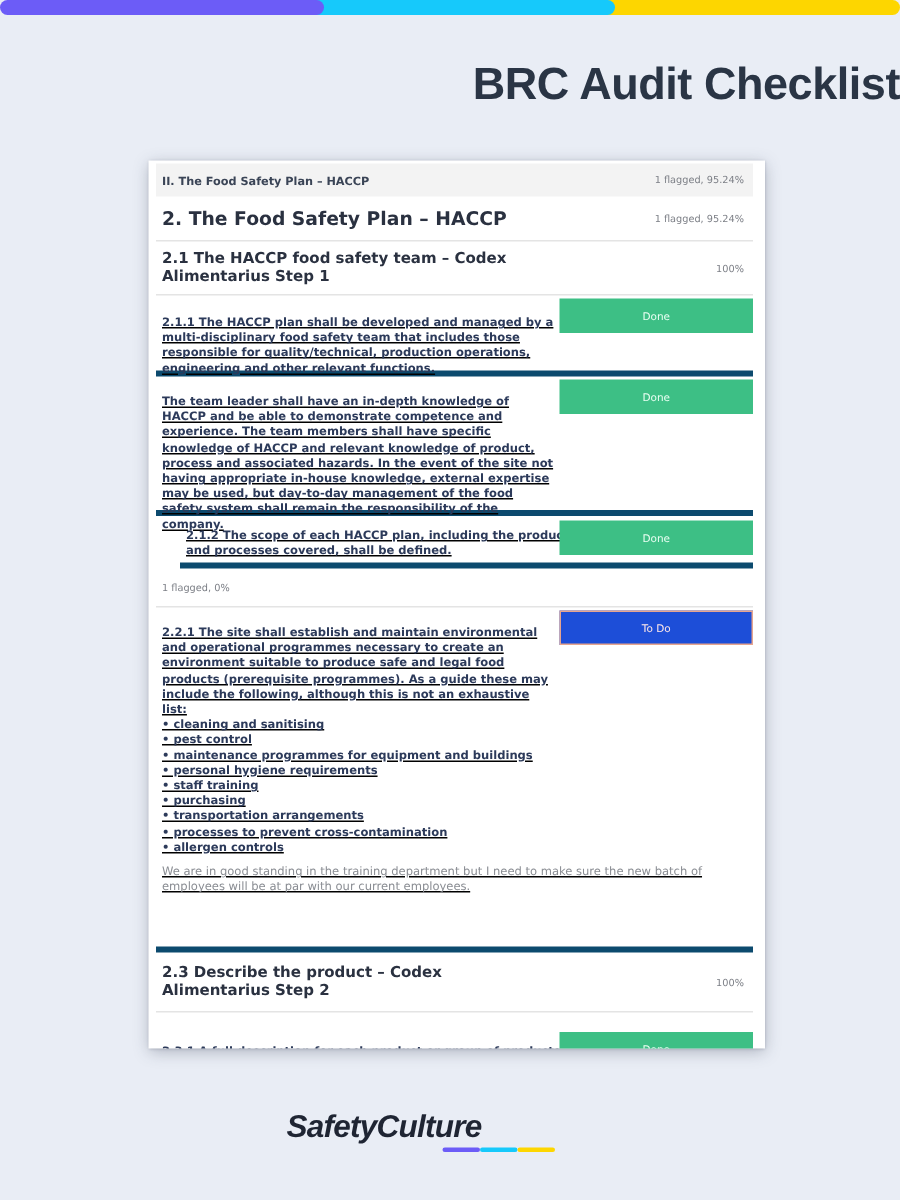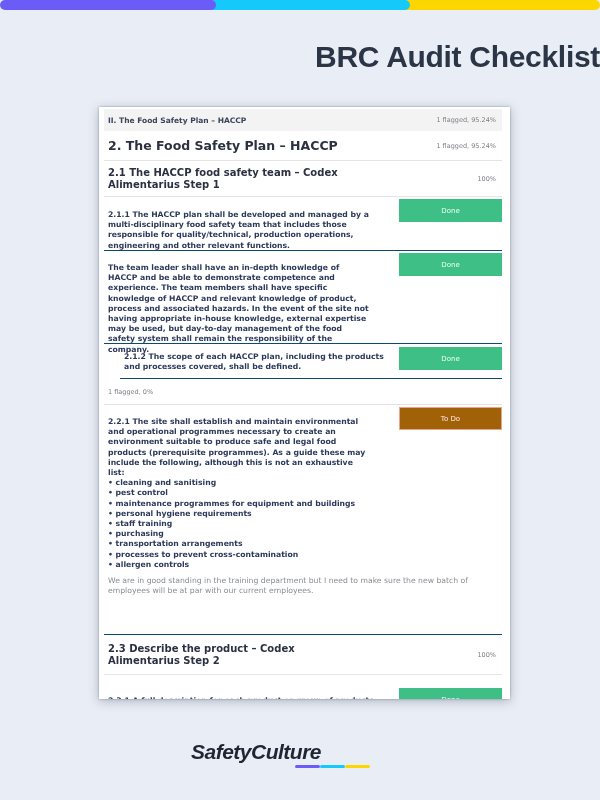--- a/index.html
+++ b/index.html
@@ -40,34 +40,35 @@
   .section-head {
     display: flex; justify-content: space-between; align-items: center;
     border-bottom: 1px solid #e4e4e4;
   }
   .h1 { height: 30px; padding: 0 6px 0 4px; }
   .h1 .t { font-size: 12.5px; font-weight: 700; color: #2a3140; }
   .h2 { padding: 0 6px 0 4px; }
   .h2 .t { font-size: 10px; font-weight: 700; color: #2a3140; line-height: 12px; width: 230px; }
 
   .item {
-    position: relative; border-bottom: 1px solid #0c4a6e;
+    position: relative; border-bottom: 4px solid #0c4a6e;
     padding: 0 0 16px 4px;
+    text-decoration: underline;
   }
   .item .q {
     font-size: 7.7px; font-weight: 700; color: #2c3a5a; line-height: 10.2px;
     width: 262px;
   }
   .btn {
-    position: absolute; right: 0; width: 103px; height: 23px;
+    position: absolute; right: 0; width: 129px; height: 23px;
     display: flex; align-items: center; justify-content: center;
     font-size: 7px; color: #eafff3;
   }
   .btn.done { background: #3dbf85; }
-  .btn.todo { background: #a16207; color: #ffe8e8; border: 1px solid #e7a58f; }
+  .btn.todo { background: #1d4ed8; color: #ffe8e8; border: 1px solid #e7a58f; }
   .note { font-size: 7.7px; color: #8a8d93; line-height: 10.2px; width: 390px; }
 
   .logo {
     position: absolute; top: 740px; left: 0; width: 512px; text-align: center;
   }
   .logo .word {
     display: inline-block; font-family: "Liberation Sans", sans-serif; font-weight: 700;
     font-style: italic; font-size: 21px; color: #1f2533; letter-spacing: -0.5px;
   }
   .logo .under { position: absolute; left: 295px; top: 25px; width: 75px; height: 3px; }

